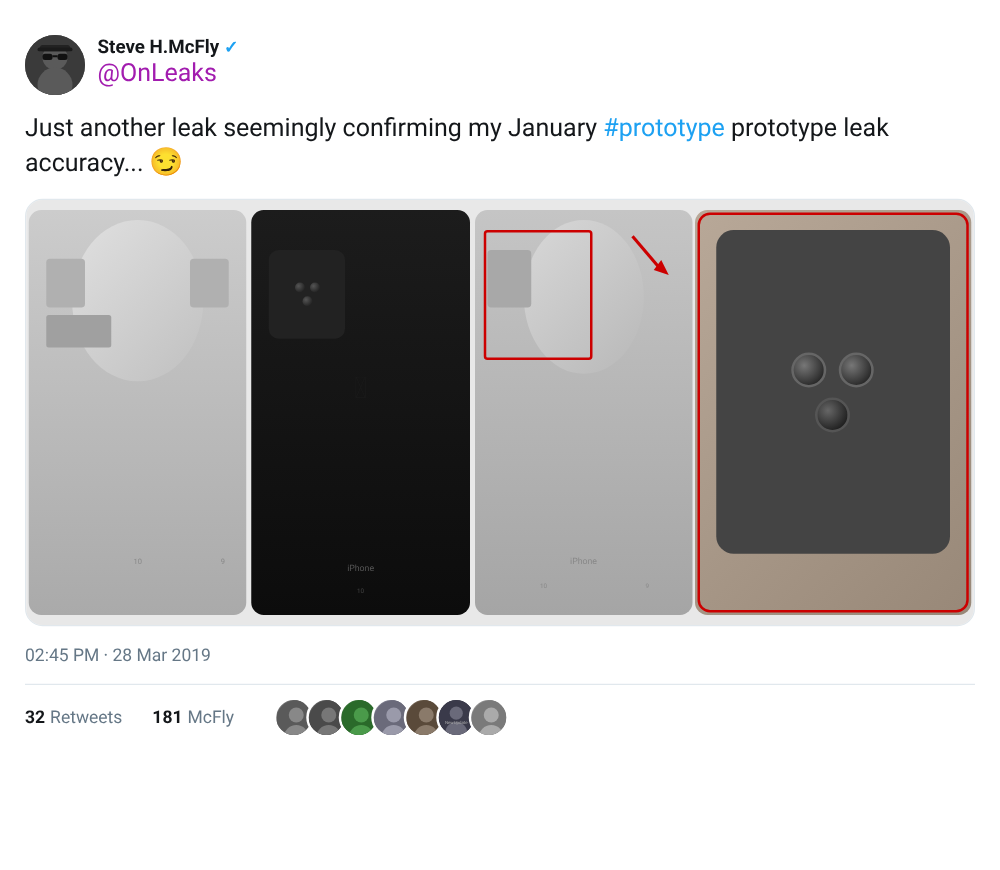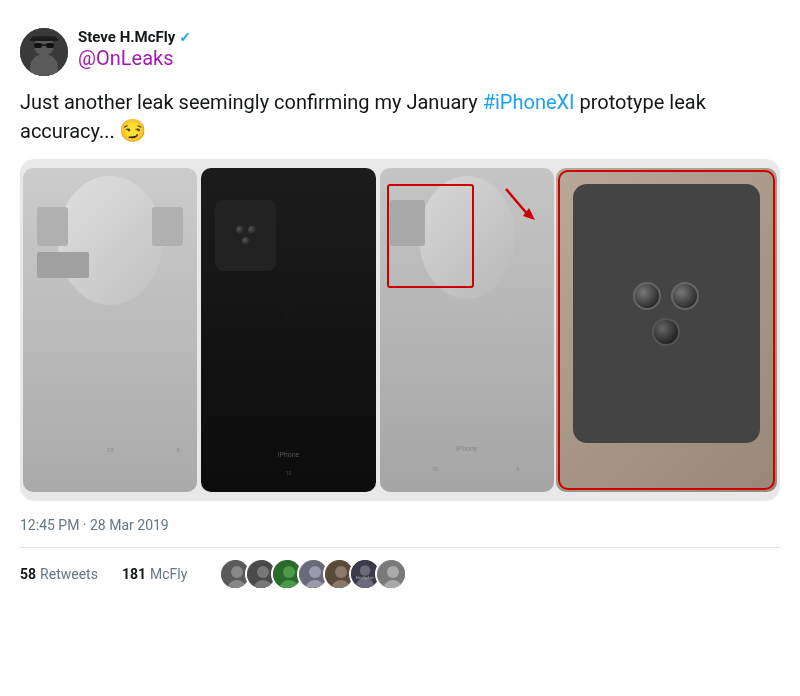--- a/index.html
+++ b/index.html
@@ -263,21 +263,21 @@
         <div class="display-name">
           <span>Steve H.McFly</span>
           <span class="verified-badge">✓</span>
         </div>
         <div class="username">@OnLeaks</div>
       </div>
     </div>
   </div>
 
   <div class="tweet-text">
-    Just another leak seemingly confirming my January <span class="hashtag">#iPhoneXI</span> prototype leak accuracy... <span class="emoji">😏</span>
+    Just another leak seemingly confirming my January <span class="hashtag">#prototype</span> prototype leak accuracy... <span class="emoji">😏</span>
   </div>
 
   <div class="tweet-image-container">
     <div class="tweet-image-inner">
       <div class="phones-row">
 
         <div class="p1">
           <div style="position:absolute;top:8px;left:50%;transform:translateX(-50%);width:60%;height:40%;background:linear-gradient(135deg,#e0e0e0,#c0c0c0);border-radius:50%;"></div>
           <div style="position:absolute;top:12%;left:8%;width:18%;height:12%;background:#b0b0b0;border-radius:3px;"></div>
           <div style="position:absolute;top:12%;right:8%;width:18%;height:12%;background:#b0b0b0;border-radius:3px;"></div>
@@ -330,25 +330,25 @@
           <svg style="position:absolute;top:5%;left:-25%;width:35px;height:40px;z-index:20;" viewBox="0 0 35 40">
             <line x1="5" y1="5" x2="28" y2="32" stroke="#cc0000" stroke-width="2.5"></line>
             <polygon points="22,32 34,36 28,24" fill="#cc0000"></polygon>
           </svg>
         </div>
 
       </div>
     </div>
   </div>
 
-  <div class="tweet-meta">12:45 PM · 28 Mar 2019</div>
+  <div class="tweet-meta">02:45 PM · 28 Mar 2019</div>
 
   <div class="tweet-stats">
     <div class="stat-group">
-      <span class="stat-number">58</span>
+      <span class="stat-number">32</span>
       <span class="stat-label">Retweets</span>
     </div>
     <div class="stat-group">
       <span class="stat-number">181</span>
       <span class="stat-label">McFly</span>
     </div>
     <div class="avatar-stack">
       <div class="avatar-mini am-1">
         <svg width="32" height="32" viewBox="0 0 32 32">
             <rect width="32" height="32" fill="#5a5a5a" rx="16"></rect>

